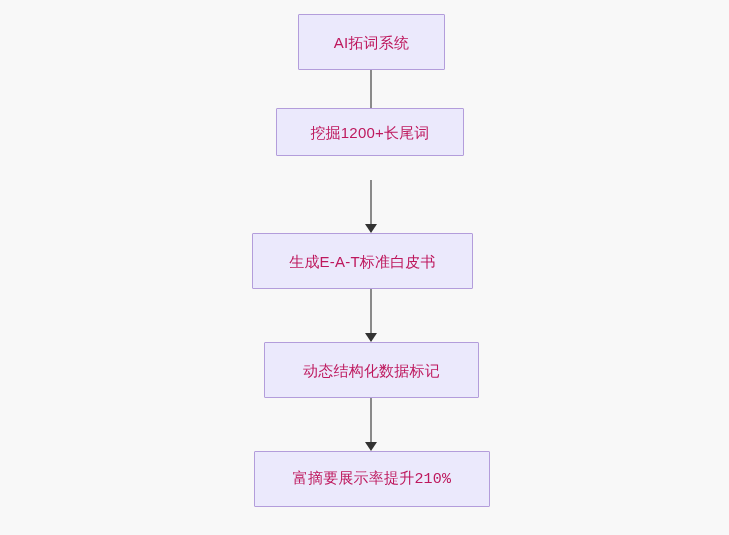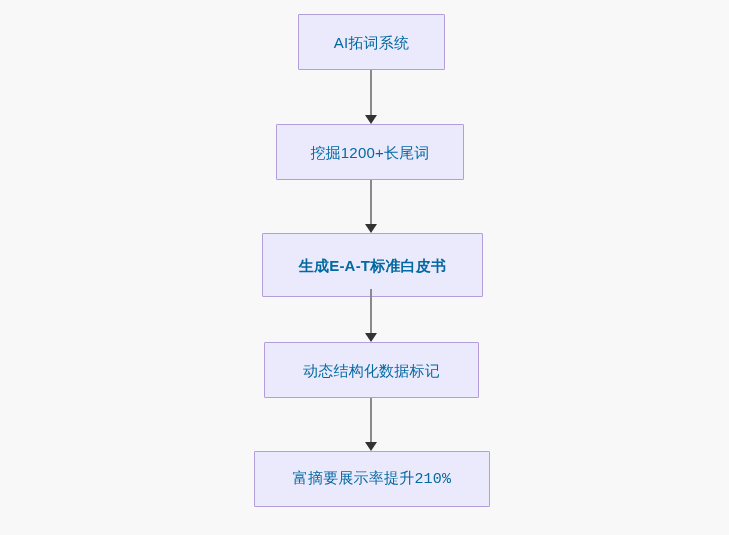--- a/index.html
+++ b/index.html
@@ -23,21 +23,21 @@
     box-sizing: border-box;
     background: #ebe9fc;
     border: 1.4px solid #b39ddb;
     display: flex;
     align-items: center;
     justify-content: center;
     border-radius: 1px;
   }
   .node-label {
     font-size: 15px;
-    color: #0369a1;
+    color: #be185d;
     line-height: 1;
     letter-spacing: 0.2px;
     white-space: nowrap;
   }
   .connector {
     position: absolute;
     width: 24px;
     display: flex;
     flex-direction: column;
     align-items: center;
@@ -64,30 +64,30 @@
 
   <div class="node" style="left:298px; top:14px; width:147px; height:56px;">
     <span class="node-label">AI拓词系统</span>
   </div>
 
   <div class="connector" style="left:359px; top:70px; height:54px;">
     <div class="line"></div>
     <div class="arrowhead"></div>
   </div>
 
-  <div class="node" style="left:276px; top:124px; width:188px; height:56px;">
+  <div class="node" style="left:276px; top:108px; width:188px; height:48px;">
     <span class="node-label">挖掘1200+长尾词</span>
   </div>
 
   <div class="connector" style="left:359px; top:180px; height:53px;">
     <div class="line"></div>
     <div class="arrowhead"></div>
   </div>
 
-  <div class="node" style="left:262px; top:233px; width:221px; height:64px;font-weight:bold;">
+  <div class="node" style="left:252px; top:233px; width:221px; height:56px;">
     <span class="node-label">生成E-A-T标准白皮书</span>
   </div>
 
   <div class="connector" style="left:359px; top:289px; height:53px;">
     <div class="line"></div>
     <div class="arrowhead"></div>
   </div>
 
   <div class="node" style="left:264px; top:342px; width:215px; height:56px;">
     <span class="node-label">动态结构化数据标记</span>

